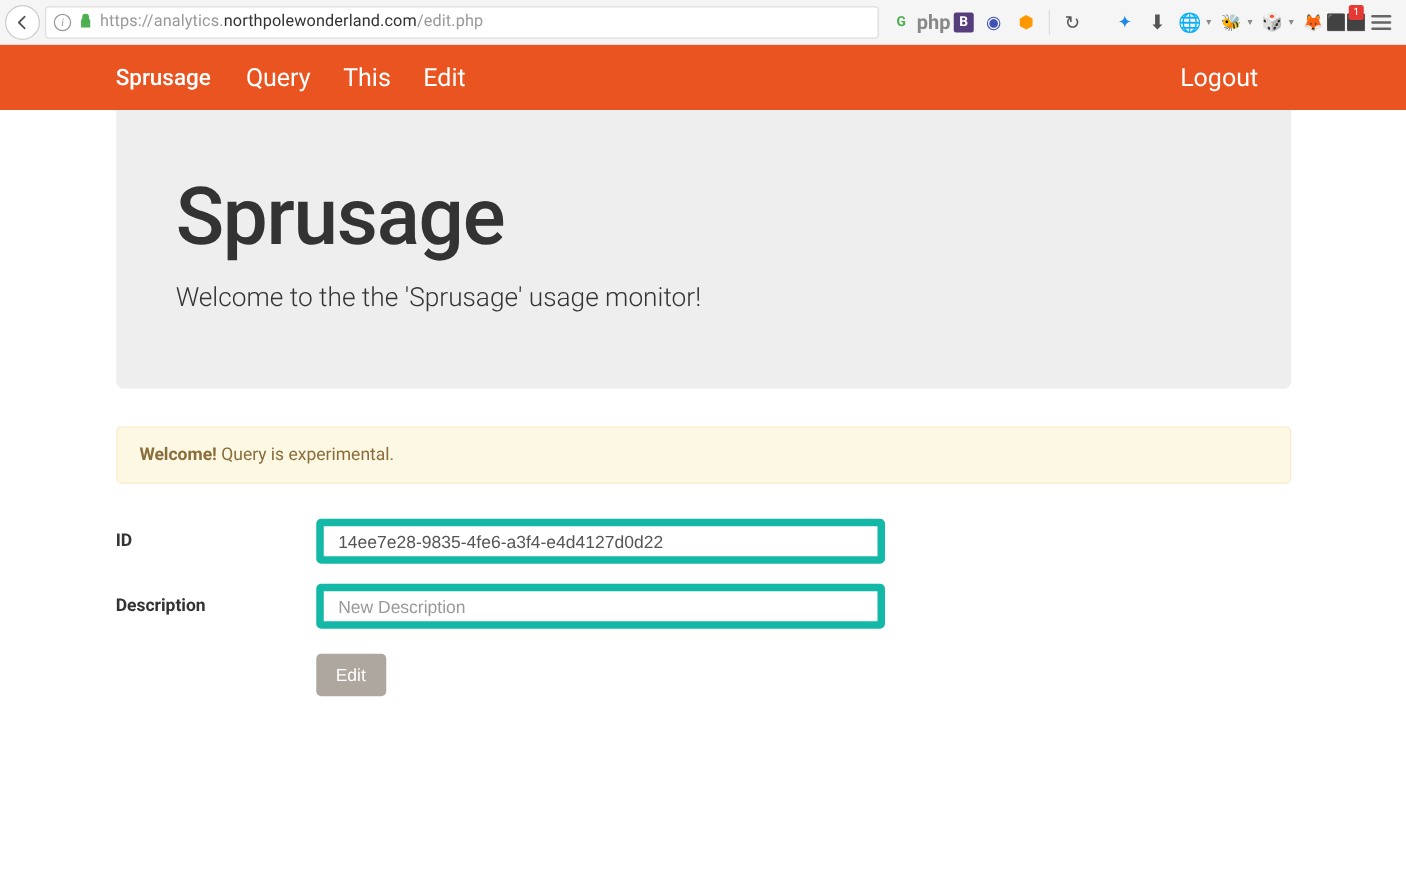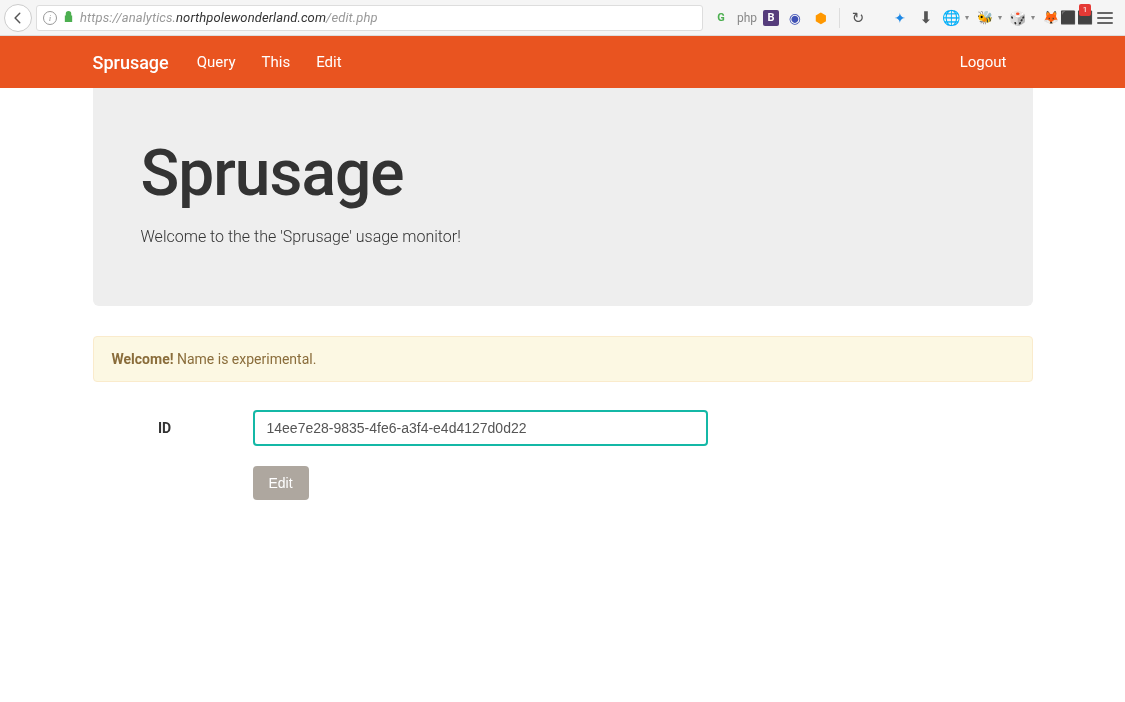--- a/index.html
+++ b/index.html
@@ -4,58 +4,58 @@
   <style>
     * { margin: 0; padding: 0; box-sizing: border-box; }
     body { font-family: -apple-system, BlinkMacSystemFont, "Segoe UI", Roboto, "Helvetica Neue", Arial, sans-serif; background: #fff; width: 1125px; height: 702px; overflow: hidden; }
 
     
     .browser-chrome { display: flex; align-items: center; height: 36px; background: #f5f5f5; border-bottom: 1px solid #ddd; padding: 0 4px; gap: 4px; }
     .back-btn { width: 28px; height: 28px; border: 1px solid #ccc; border-radius: 50%; background: #fff; display: flex; align-items: center; justify-content: center; cursor: pointer; }
     .url-bar { flex: 1; display: flex; align-items: center; height: 26px; background: #fff; border: 1px solid #ddd; border-radius: 3px; padding: 0 6px; gap: 6px; }
     .info-icon { width: 14px; height: 14px; border: 1px solid #999; border-radius: 50%; display: flex; align-items: center; justify-content: center; font-size: 9px; color: #999; font-style: italic; font-family: serif; }
     .lock-icon { color: #4caf50; font-size: 12px; }
-    .url-text { font-size: 13px; color: #999; letter-spacing: 0.1px; font-style: italic; }
+    .url-text { font-size: 13px; color: #999; letter-spacing: 0.1px; }
     .url-text .bold-domain { color: #333; font-weight: normal; }
     .toolbar-right { display: flex; align-items: center; gap: 6px; padding: 0 4px; }
     .tb-icon { width: 20px; height: 20px; display: flex; align-items: center; justify-content: center; font-size: 14px; position: relative; }
     .tb-divider { width: 1px; height: 20px; background: #ddd; margin: 0 2px; }
     .badge-box { position: relative; }
     .badge-box .badge { position: absolute; top: -4px; right: -4px; background: #e53935; color: #fff; font-size: 8px; width: 12px; height: 12px; border-radius: 2px; display: flex; align-items: center; justify-content: center; }
     .hamburger { width: 24px; height: 24px; display: flex; flex-direction: column; justify-content: center; gap: 3px; padding: 4px; cursor: pointer; }
     .hamburger span { height: 2px; background: #666; border-radius: 1px; }
     .reload-icon { font-size: 15px; color: #555; }
     .dropdown-arrow { font-size: 8px; color: #888; margin-left: -3px; }
 
     
     .navbar { background: #e95420; height: 52px; display: flex; align-items: center; padding: 0 0; }
     .navbar-inner { max-width: 940px; margin: 0 auto; width: 100%; display: flex; align-items: center; padding: 0 0; }
     .brand { color: #fff; font-size: 18px; font-weight: 500; margin-right: 28px; margin-left: 0; }
-    .nav-link { color: #fff; font-size: 15px; margin-right: 26px; cursor: pointer; }
+    .nav-link { color: #fff; font-size: 20px; margin-right: 26px; cursor: pointer; }
     .nav-right { margin-left: auto; }
 
     
     .container { max-width: 940px; margin: 0 auto; }
 
     .jumbotron { background: #eeeeee; padding: 48px 48px 60px 48px; border-radius: 0 0 6px 6px; margin-bottom: 30px; }
     .jumbotron h1 { font-size: 64px; font-weight: 500; color: #333; margin-bottom: 16px; letter-spacing: -1px; }
-    .jumbotron p { font-size: 16px; color: #333; font-weight: 300; }
+    .jumbotron p { font-size: 21px; color: #333; font-weight: 300; }
 
     .alert-warning { background: #fcf8e3; border: 1px solid #faebcc; color: #8a6d3b; padding: 14px 18px; border-radius: 4px; margin-bottom: 28px; font-size: 14px; }
     .alert-warning strong { font-weight: 700; }
 
     .form-row { display: flex; align-items: center; margin-bottom: 16px; }
-    .form-label { width: 160px; text-align: center; padding-right: 16px; font-weight: 700; font-size: 14px; color: #333; }
-    .form-control { width: 455px; height: 36px; border: 2px solid #14b8a6; border-radius: 4px; padding: 4px 12px; font-size: 14px; color: #555; }
+    .form-label { width: 160px; text-align: left; padding-right: 16px; font-weight: 700; font-size: 14px; color: #333; }
+    .form-control { width: 455px; height: 36px; border: 6px solid #14b8a6; border-radius: 4px; padding: 4px 12px; font-size: 14px; color: #555; }
     .form-control::placeholder { color: #999; }
     .btn-edit { background: #aea79f; color: #fff; border: none; border-radius: 4px; padding: 9px 16px; font-size: 14px; cursor: pointer; margin-left: 160px; margin-top: 4px; }
 
     
     .g-green { color: #4caf50; font-weight: bold; font-size: 11px; }
-    .php-gray { color: #888; font-size: 12px; font-weight: normal; }
+    .php-gray { color: #888; font-size: 16px; font-weight: bold; }
     .b-purple { background: #563d7c; color: #fff; width: 16px; height: 16px; font-size: 11px; font-weight: bold; border-radius: 2px; }
     .wave-blue { color: #3f51b5; font-size: 14px; }
     .shield-orange { color: #ff9800; font-size: 14px; }
     .puzzle-blue { color: #1e88e5; }
     .arrow-down { color: #555; font-size: 16px; }
     .globe { color: #888; font-size: 15px; }
     .bee { font-size: 13px; }
     .dice { color: #888; }
     .fox { font-size: 13px; }
     .gg { color: #333; font-size: 13px; font-weight: bold; }
@@ -120,23 +120,27 @@
   </div>
 </div>
 
 <div class="container">
   <div class="jumbotron">
     <h1>Sprusage</h1>
     <p>Welcome to the the 'Sprusage' usage monitor!</p>
   </div>
 
   <div class="alert-warning">
-    <strong>Welcome!</strong><span> Name is experimental.</span>
+    <strong>Welcome!</strong><span> Query is experimental.</span>
   </div>
 
   <form>
     <div class="form-row">
       <label class="form-label">ID</label>
       <input class="form-control" type="text" value="14ee7e28-9835-4fe6-a3f4-e4d4127d0d22" style="">
     </div>
+    <div class="form-row">
+      <label class="form-label">Description</label>
+      <input class="form-control" type="text" placeholder="New Description" style="">
+    </div>
     <button type="button" class="btn-edit">Edit</button>
   </form>
 </div>
 
 </body></html>

